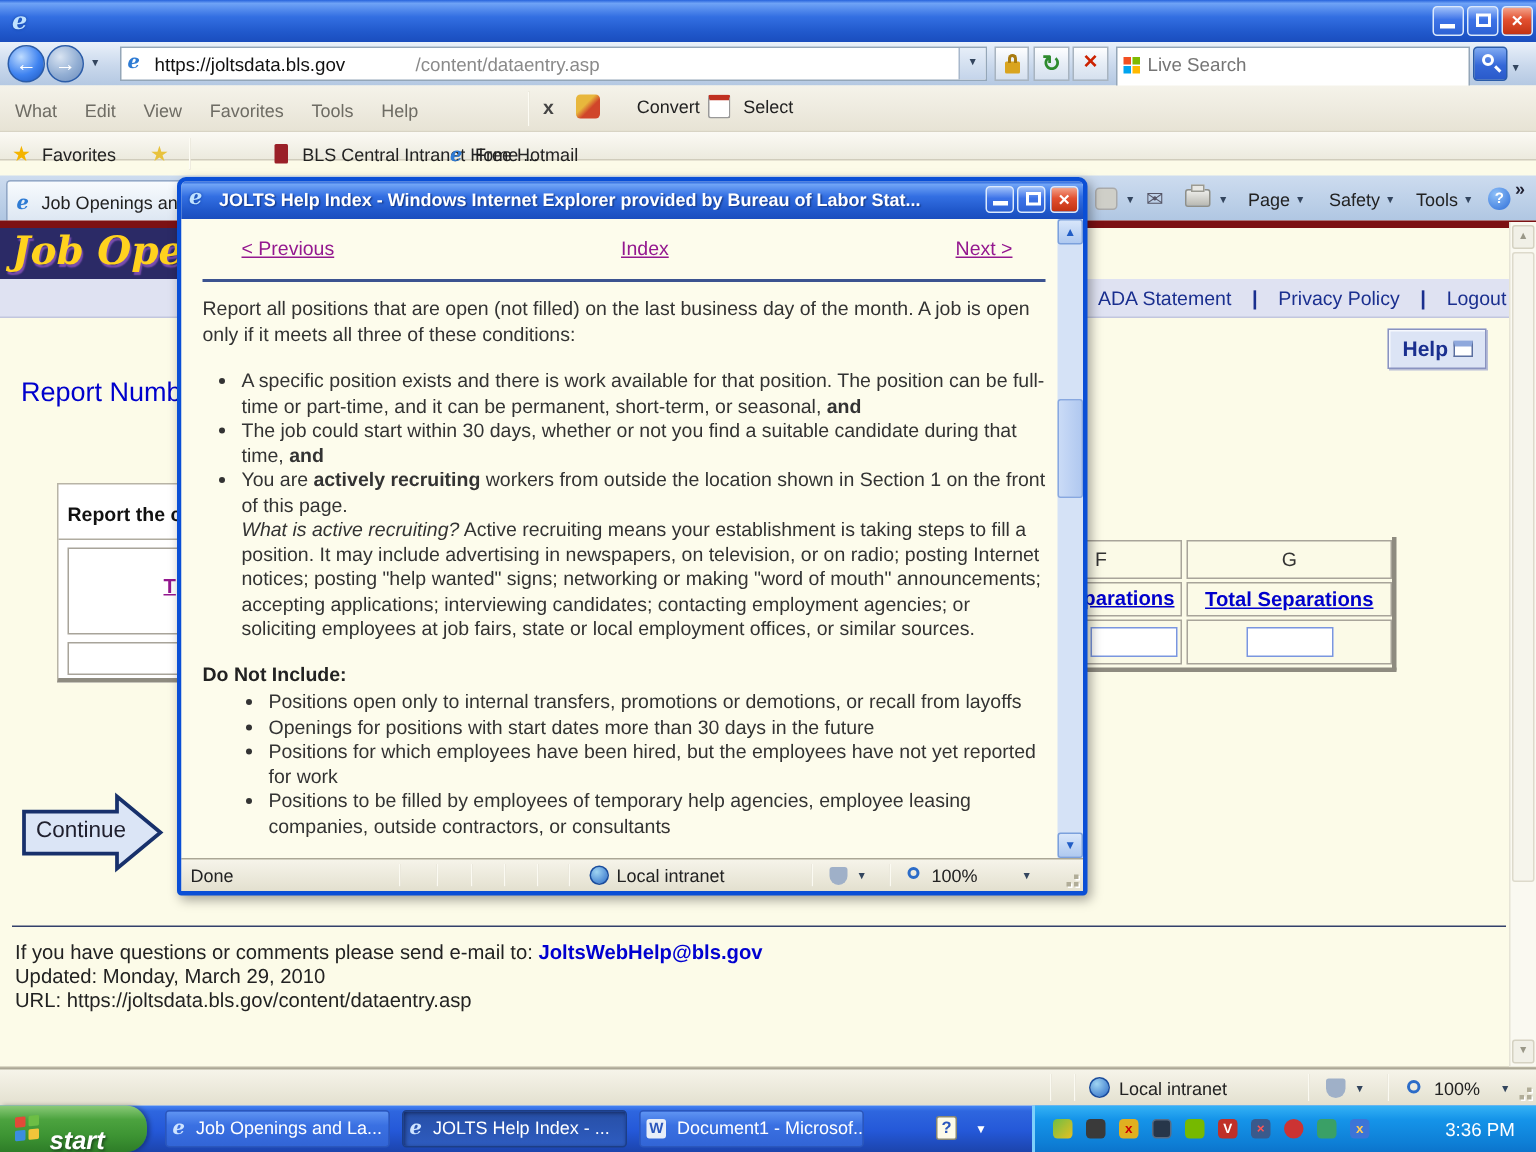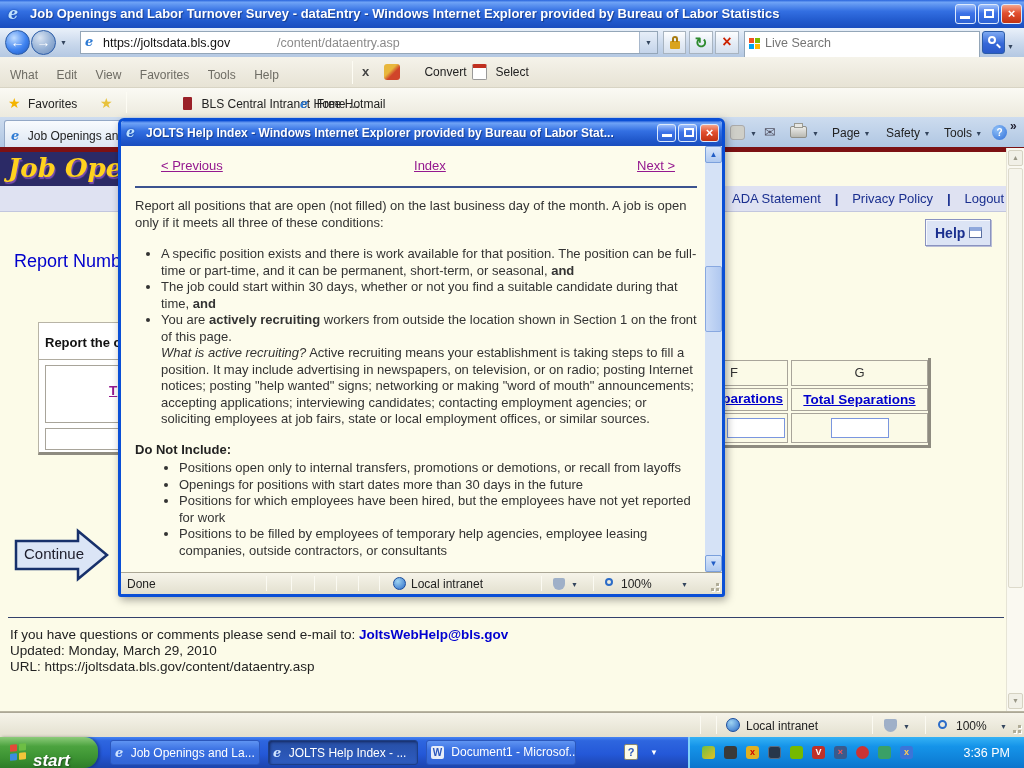--- a/index.html
+++ b/index.html
@@ -37,21 +37,20 @@
   
   .taskbtn{position:absolute;top:3px;height:25px;border-radius:3px;border:1px solid #2B57BC;background:linear-gradient(180deg,#5F94F2,#3A70E2 40%,#3265D6);color:#fff;font-size:12px;overflow:hidden;white-space:nowrap;padding:4px 6px 0 4px;}
   .trayicon{position:absolute;top:9px;width:13px;height:13px;border-radius:3px;display:inline-block;text-align:center;line-height:13px;font-size:9px;color:#fff;font-weight:bold;}
   .gripdot{position:absolute;width:3px;height:3px;background:#B1AD98;box-shadow:1px 1px 0 #fff;}
 </style>
 </head>
 <body>
 
 <div class="abs xptb" style="left:0;top:0;width:1024px;height:28px;">
   <span class="abs estyle" style="left:8px;top:4px;font-size:16px;color:#BFE2FF;text-shadow:0 0 2px #0A3C9C;">e</span>
-  <span class="abs nosel" style="left:30px;top:6px;color:#fff;font-weight:bold;font-size:13px;text-shadow:1px 1px 1px #173C8C;">Job Openings and Labor Turnover Survey - dataEntry - Windows Internet Explorer provided by Bureau of Labor Statistics</span>
   <span class="winbtn blue" style="right:48px;">
       <span class="minbar"></span>
     </span>
   <span class="winbtn blue" style="right:25px;">
       <span class="maxbox"></span>
     </span>
   <span class="winbtn red" style="right:2px;">×</span>
 </div>
 
 <div class="abs" style="left:0;top:28px;width:1024px;height:29px;background:linear-gradient(180deg,#EAF1FA,#C9D8EC 55%,#B4C8E2);">
@@ -99,21 +98,21 @@
     <span style="display:inline-block;width:16px;height:16px;border-radius:3px;background:linear-gradient(135deg,#E8B73C 40%,#D0452A 60%);vertical-align:middle;"></span>
     <span class="ui12" style="margin-left:20px;">Convert</span>
     <span class="caret" style="margin-left:8px;">▼</span>
   </span>
   <span class="abs" style="left:472px;top:5px;">
     <span style="display:inline-block;width:15px;height:16px;border-radius:2px;background:#fff;border:1px solid #999;border-top:4px solid #C03020;vertical-align:middle;"></span>
     <span class="ui12" style="margin-left:4px;">Select</span>
   </span>
 </div>
 
-<div class="abs" style="left:0;top:88px;width:1024px;height:30px;background:linear-gradient(180deg,#FBFAF4,#ECEADE);border-bottom:1px solid #D0CCBC;">
+<div class="abs" style="left:0;top:88px;width:1024px;height:19px;background:linear-gradient(180deg,#FBFAF4,#ECEADE);border-bottom:1px solid #D0CCBC;">
   <span class="abs" style="left:8px;top:6px;">
     <span style="color:#F4B400;font-size:14px;">★</span>
     <span class="ui12" style="margin-left:3px;">Favorites</span>
   </span>
   <span class="abs" style="left:100px;top:6px;">
     <span style="color:#E8C23C;font-size:14px;">★</span>
   </span>
   <span class="vsep" style="left:126px;top:4px;height:21px;"></span>
   <span class="abs" style="left:138px;top:6px;padding-left:45px;">
     <span style="display:inline-block;width:9px;height:13px;background:#9A2028;border-radius:1px;vertical-align:middle;"></span>

